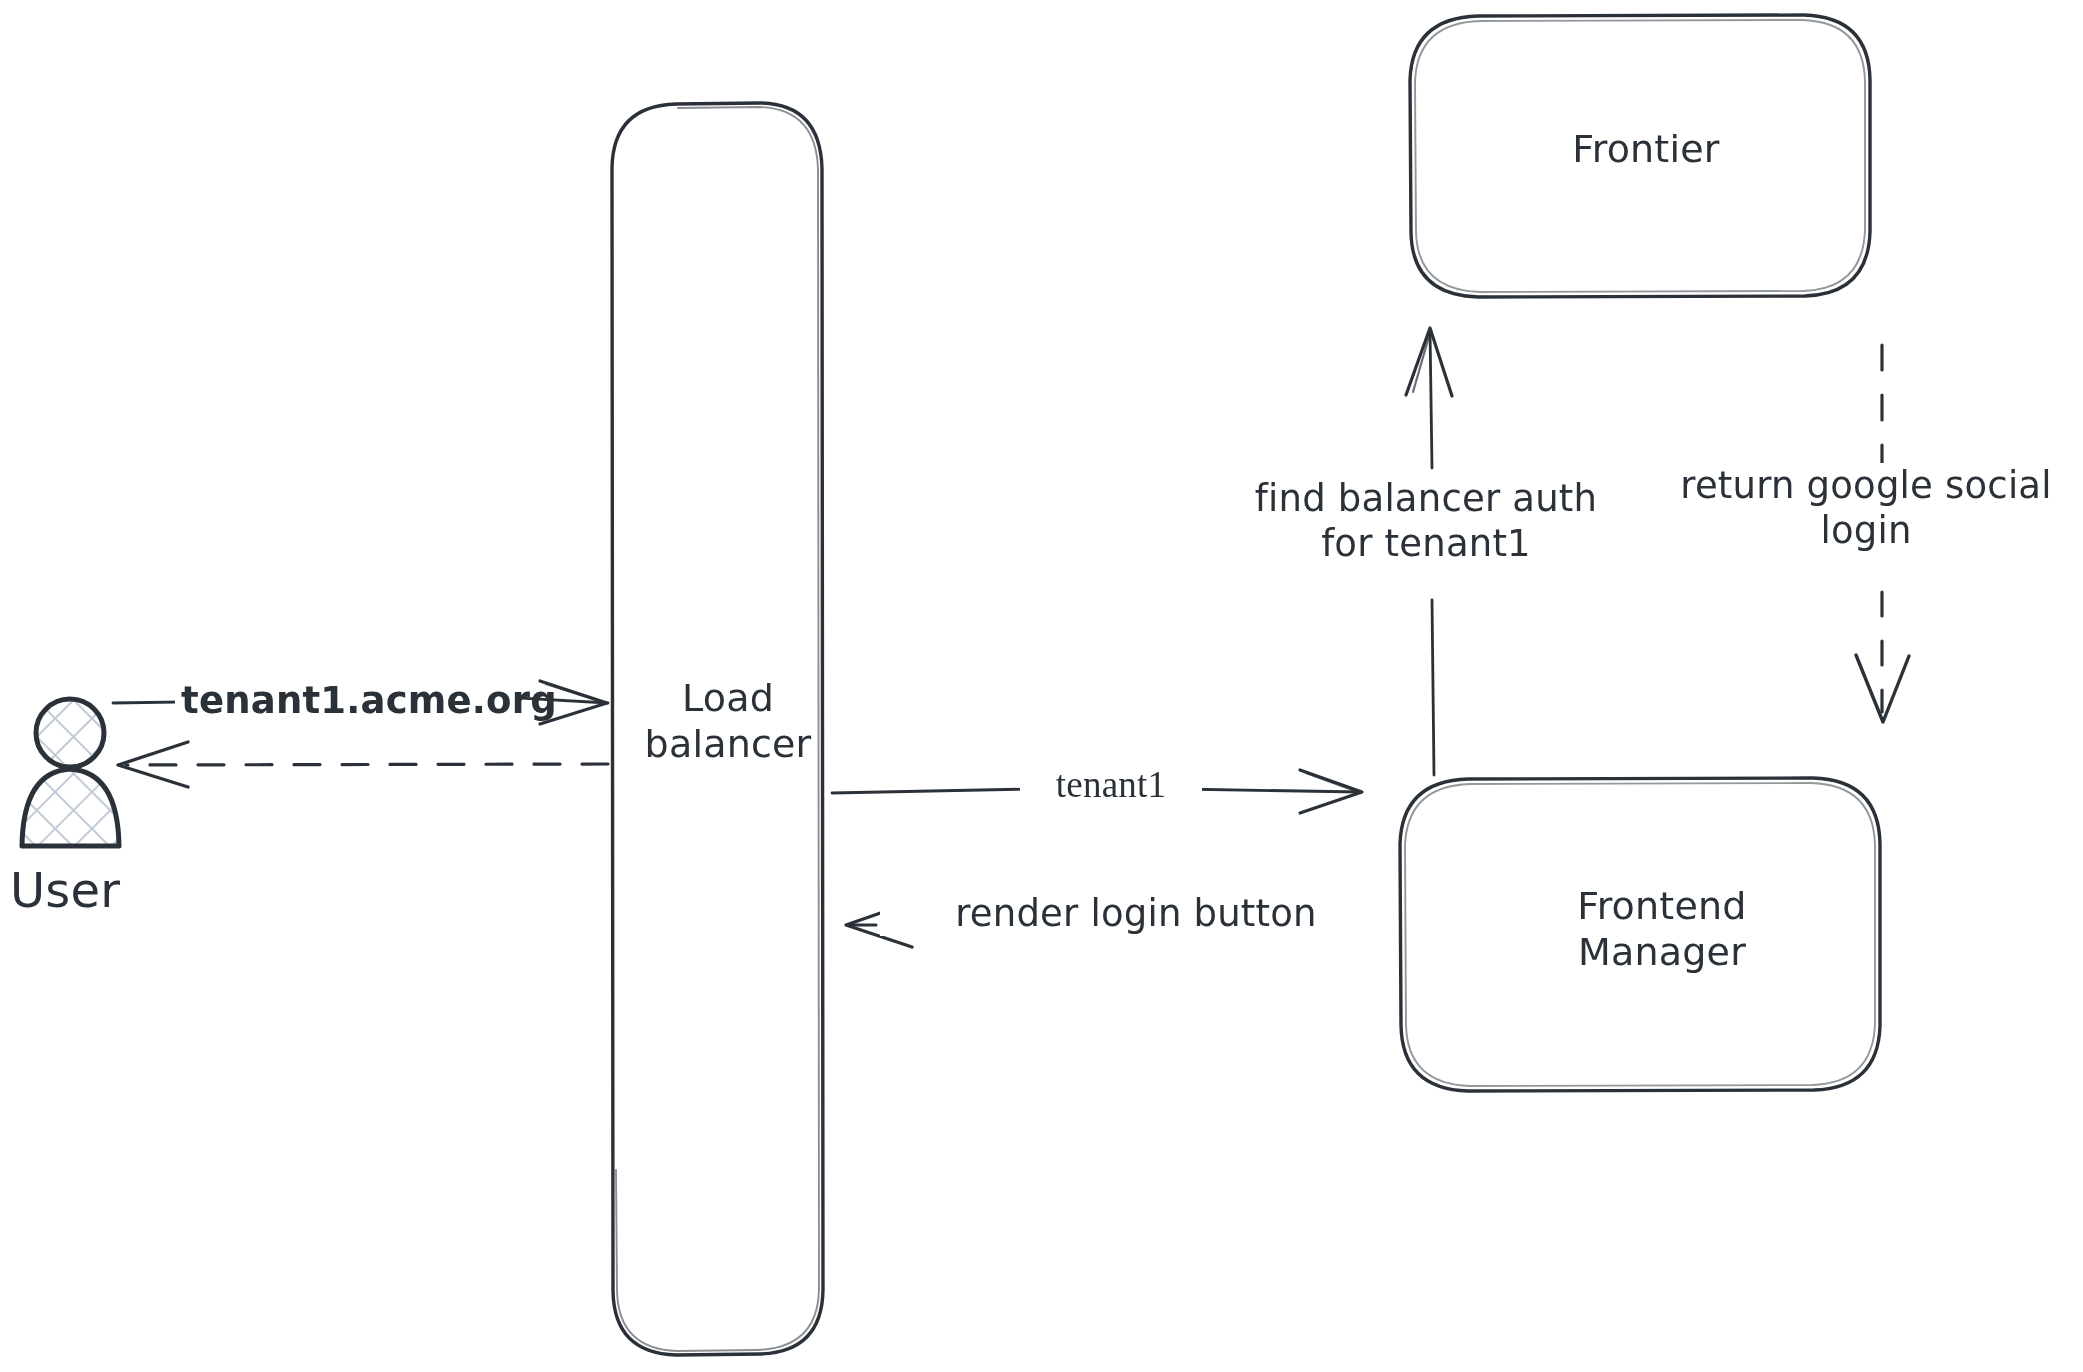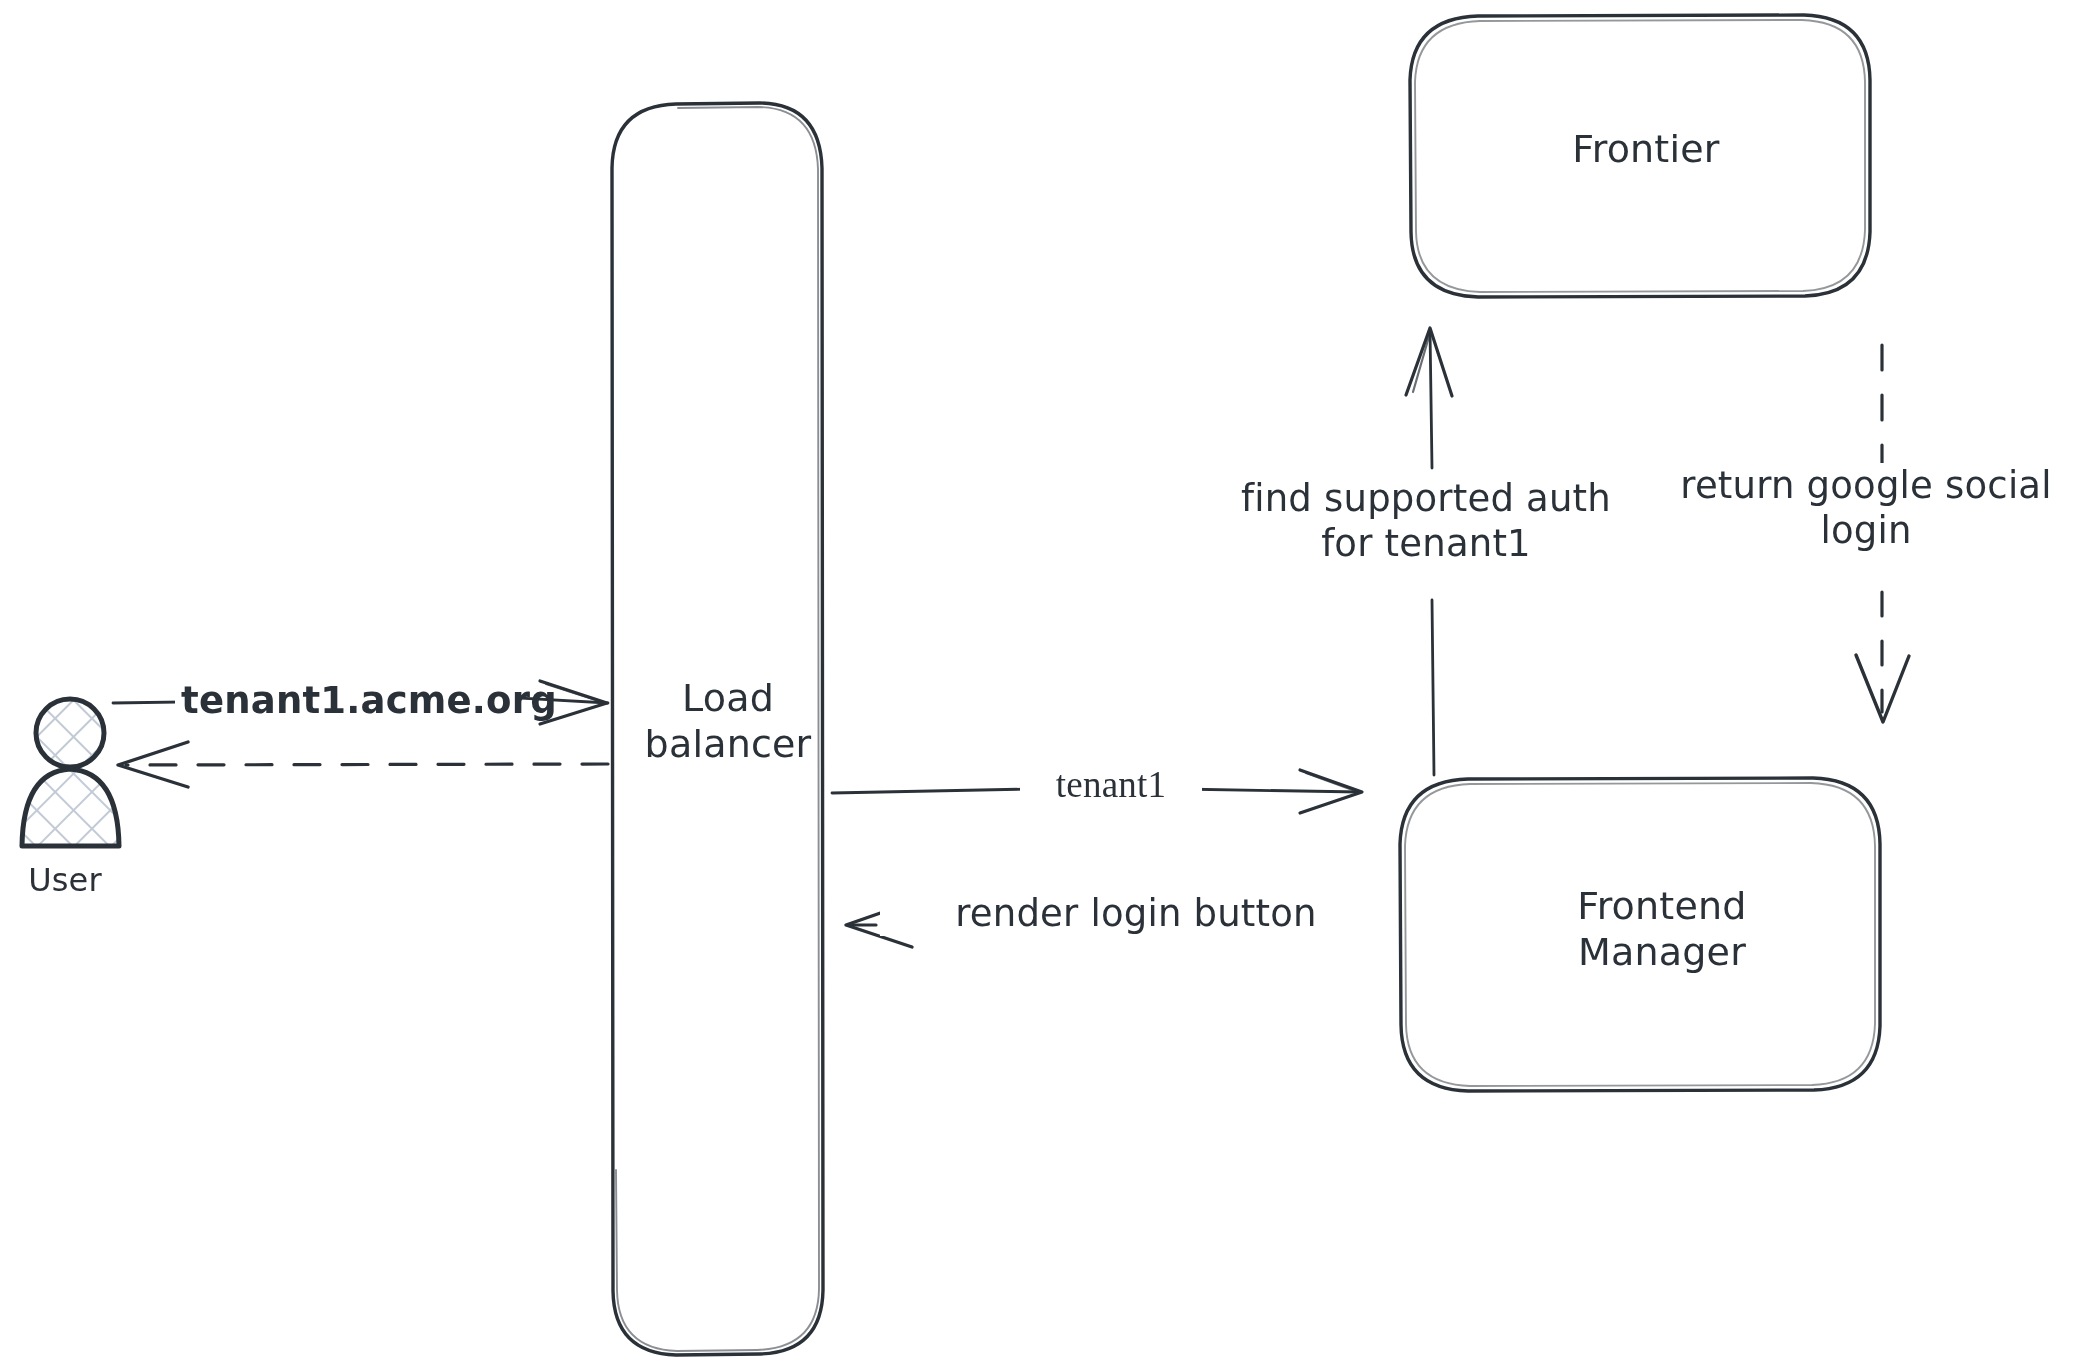--- a/index.html
+++ b/index.html
@@ -38,21 +38,21 @@
     pointer-events: none;
     letter-spacing: 0.2px;
   }
   .node-label {
     font-size: 38px;
   }
   .edge-label {
     font-size: 37px;
   }
   .actor-label {
-    font-size: 32px;
+    font-size: 48px;
   }
   .edge-label.on-white {
     background: #ffffff;
     padding: 0 6px;
   }
   #lbl-load-balancer {
     left: 612px; top: 675px; width: 232px;
   }
   #lbl-frontier {
     left: 1410px; top: 126px; width: 472px;
@@ -182,19 +182,19 @@
 Manager</div>
 
   <div class="actor-label" id="lbl-user">User</div>
 
   <div class="edge-label on-white" id="lbl-tenant-acme">tenant1.acme.org</div>
 
   <div class="edge-label on-white" id="lbl-tenant1">tenant1</div>
 
   <div class="edge-label on-white" id="lbl-render-google-button">render login button</div>
 
-  <div class="edge-label on-white" id="lbl-find-auth">find supported auth
+  <div class="edge-label on-white" id="lbl-find-auth">find balancer auth
 for tenant1</div>
 
   <div class="edge-label on-white" id="lbl-return-google">return google social
 login</div>
 
 </div>
 
 </body></html>

